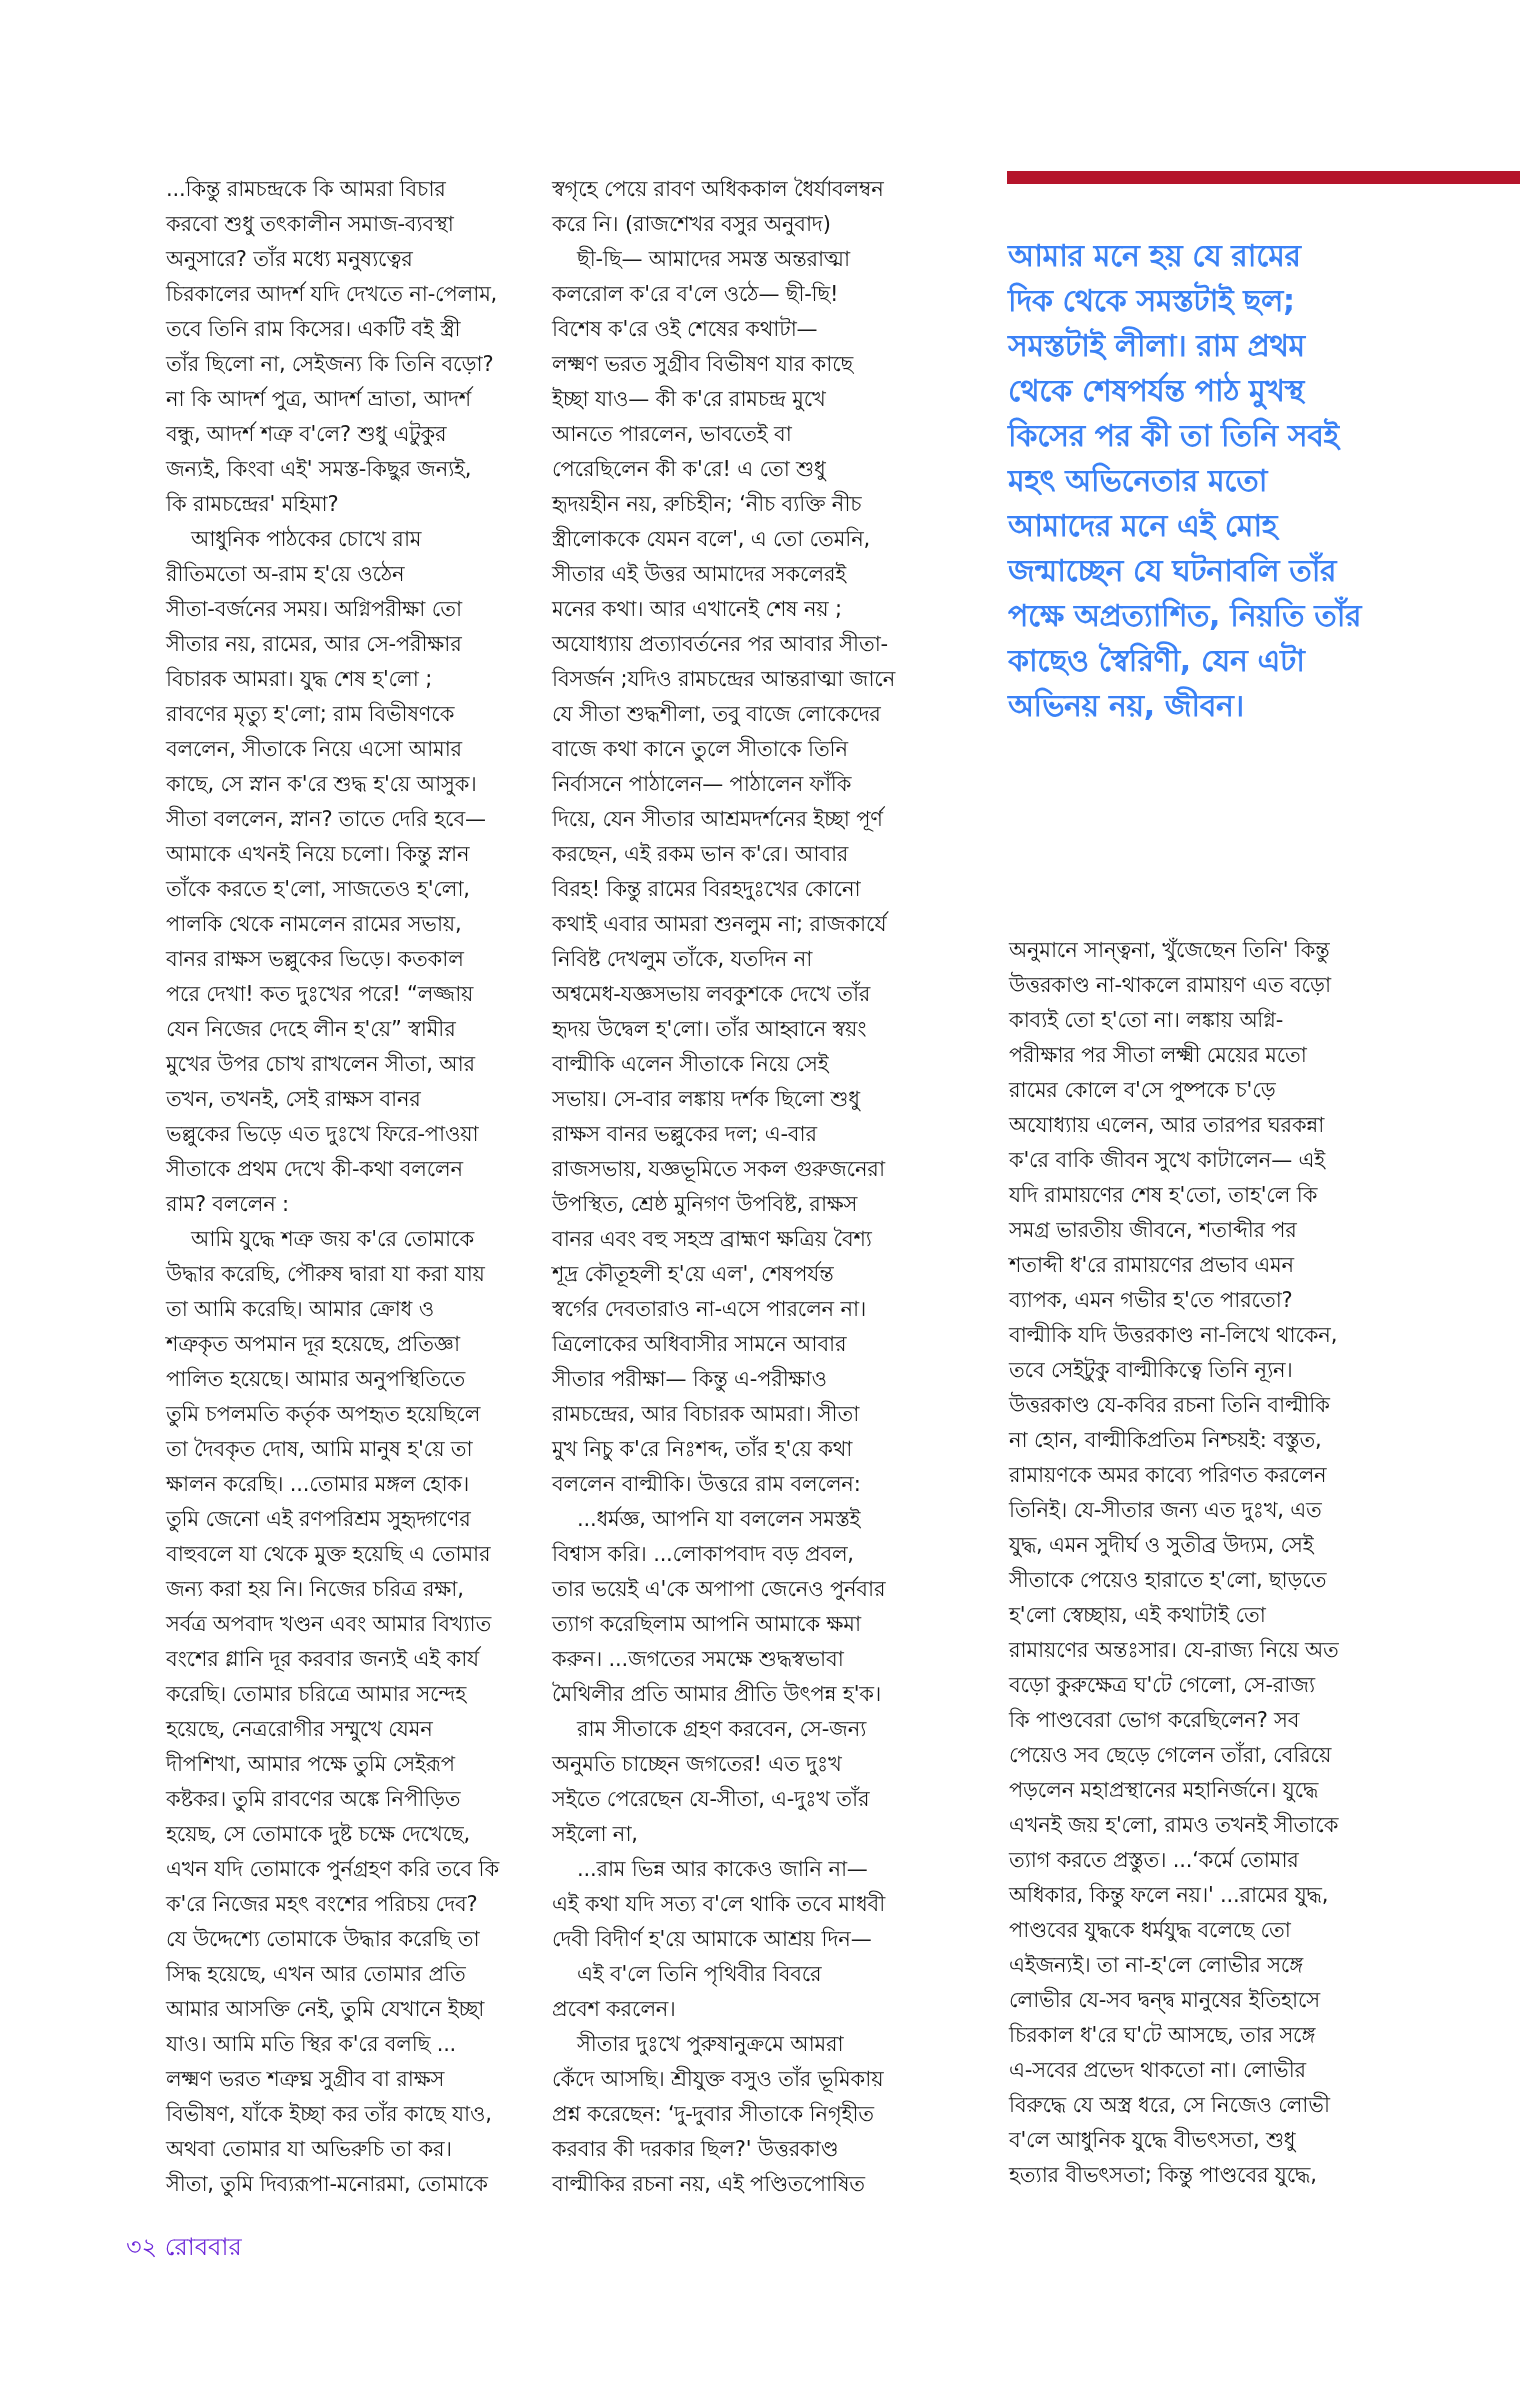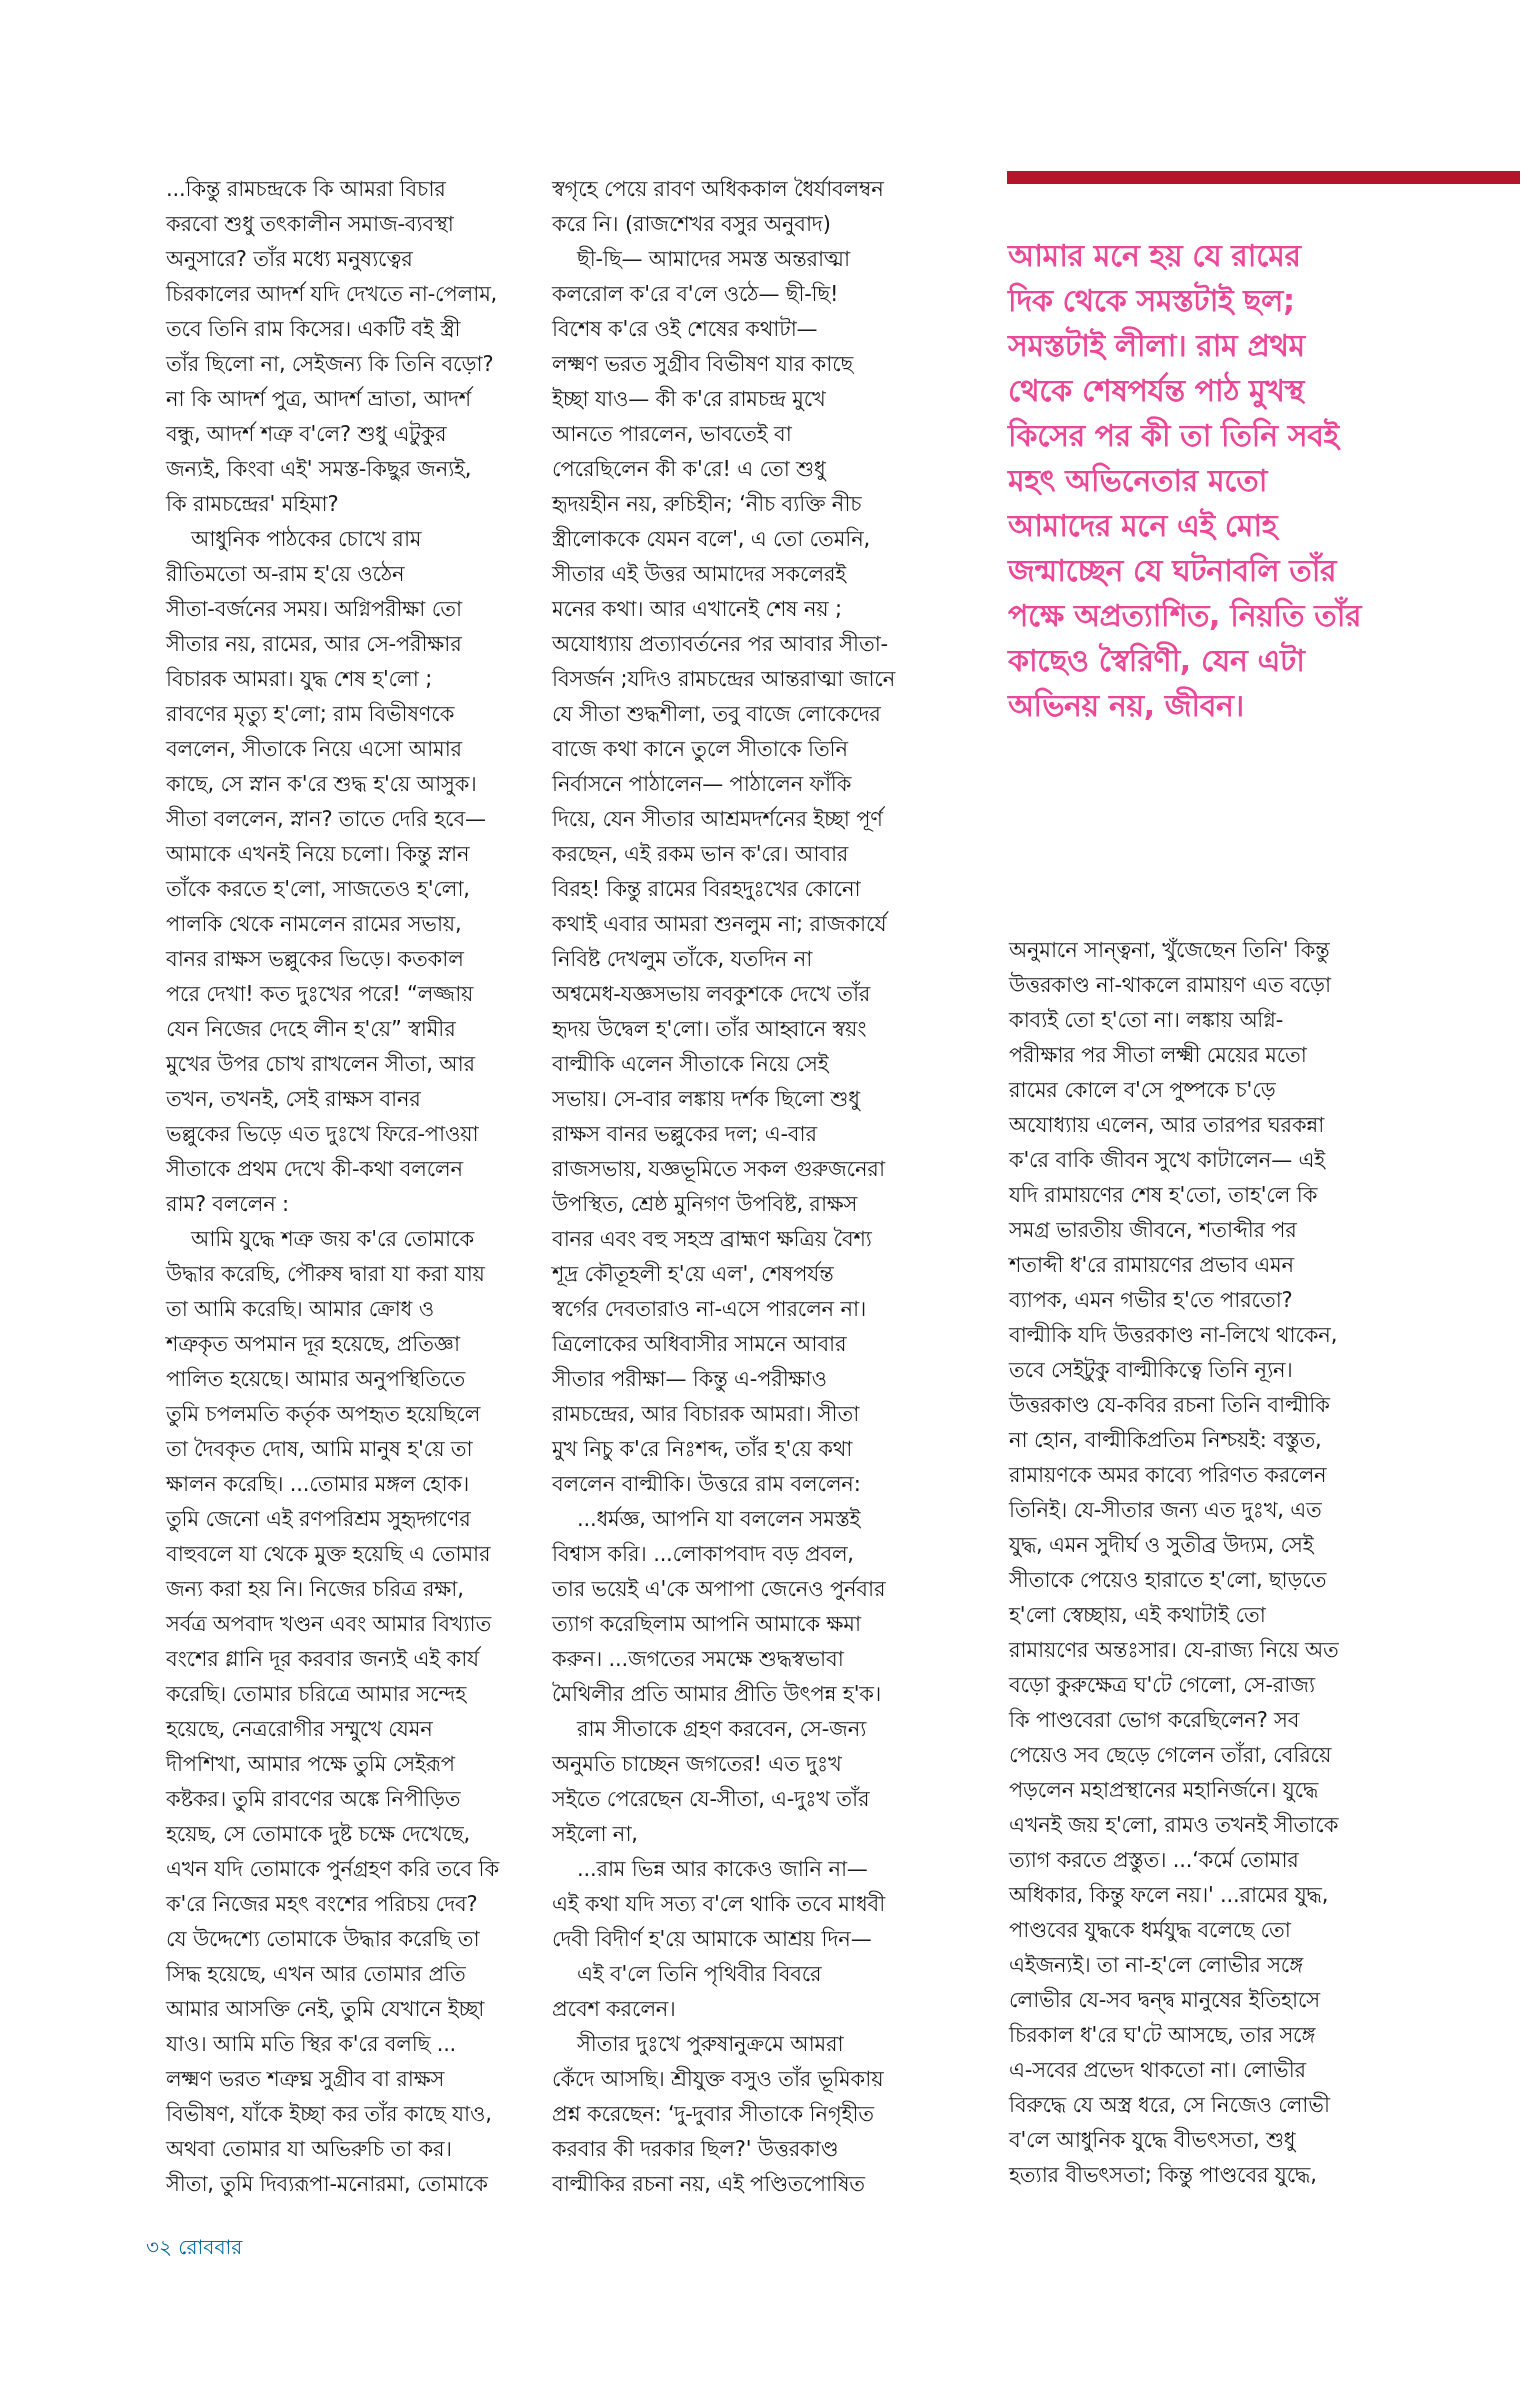--- a/index.html
+++ b/index.html
@@ -16,25 +16,25 @@
   .col-right { left: 1009px; top: 933px; width: 403px; }
   .line { display: block; white-space: nowrap; }
   .indent { padding-left: 25px; }
   .accent-bar {
     position: absolute; left: 1007px; top: 171px; width: 513px; height: 13px;
     background: #b5152b;
   }
   .pull-quote {
     position: absolute; left: 1008px; top: 233px; width: 481px;
     font-family: "DejaVu Sans", sans-serif; font-weight: bold;
-    font-size: 30px; line-height: 45px; color: #ec4899; letter-spacing: -0.4px;
+    font-size: 30px; line-height: 45px; color: #3b82f6; letter-spacing: -0.4px;
   }
   .folio {
     position: absolute; left: 126px; top: 2234px;
-    font-size: 20px; line-height: 26px; color: #0369a1; margin-left: 20px;
+    font-size: 24px; line-height: 26px; color: #6d28d9;
   }
 </style>
 </head>
 <body>
 
 <div>
 
   <div class="col col-left">
     <span class="line">...কিন্তু রামচন্দ্রকে কি আমরা বিচার</span>
     <span class="line">করবো শুধু তৎকালীন সমাজ-ব্যবস্থা</span>

